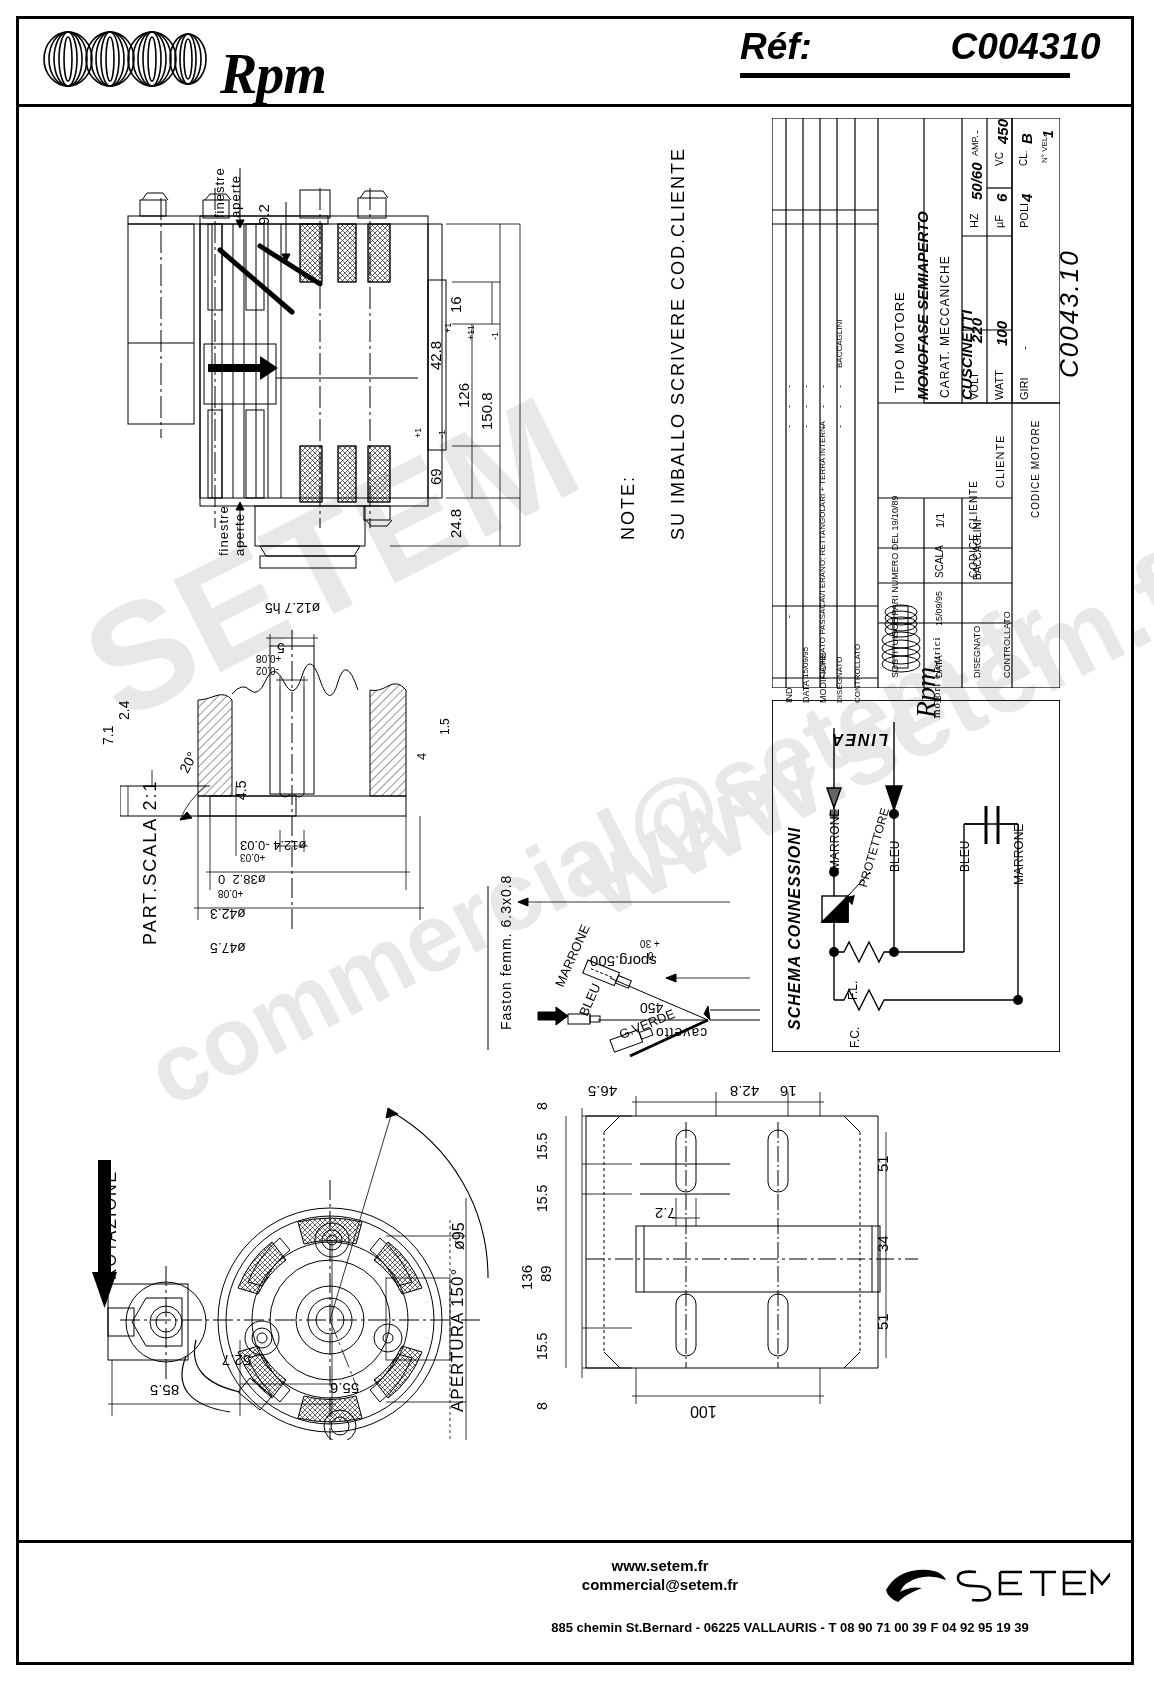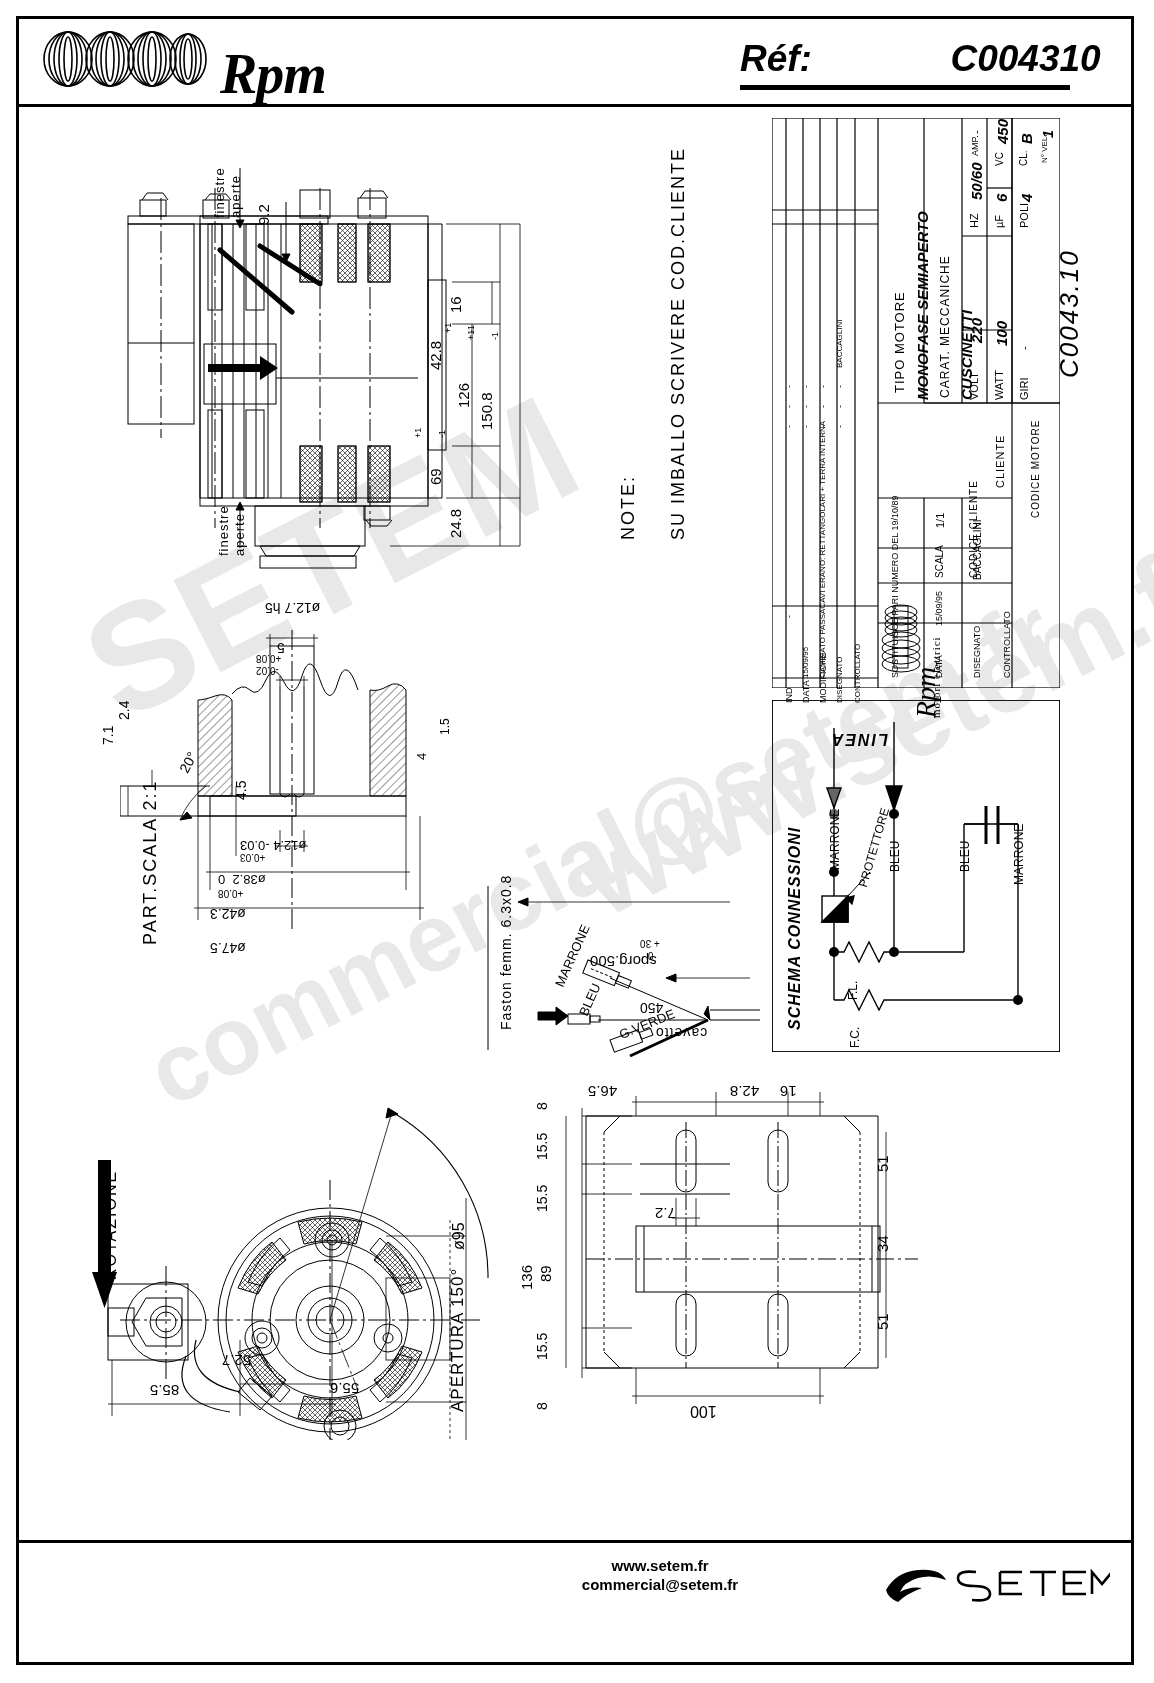--- a/index.html
+++ b/index.html
@@ -8,21 +8,21 @@
   .frame{position:absolute;left:16px;top:16px;width:1118px;height:1649px;border:3px solid #000;box-sizing:border-box;}
   .hdr-rule{position:absolute;left:19px;top:104px;width:1112px;height:3px;background:#000;}
   .ftr-rule{position:absolute;left:19px;top:1540px;width:1112px;height:3px;background:#000;}
 
   
   .logo{position:absolute;left:42px;top:28px;width:320px;height:70px;}
   .logo svg{display:block;}
   .logo-word{position:absolute;left:178px;top:18px;font-family:"Liberation Serif",serif;font-style:italic;font-weight:bold;font-size:56px;letter-spacing:-1px;line-height:56px;}
 
   
-  .refbox{position:absolute;left:740px;top:36px;width:330px;height:62px;}
+  .refbox{position:absolute;left:740px;top:24px;width:330px;height:62px;}
   .refbox .rtxt{font-family:"Liberation Sans",sans-serif;font-style:italic;font-weight:bold;font-size:37px;line-height:46px;white-space:pre;}
   .refbox .rline{position:absolute;left:0;top:49px;width:330px;height:5px;background:#000;}
 
   
   .t{position:absolute;white-space:pre;font-family:"Liberation Sans",sans-serif;}
   .r90{transform-origin:0 0;transform:rotate(-90deg);}
   .r180{transform-origin:50% 50%;transform:rotate(180deg);}
   .ital{font-style:italic;}
   .bold{font-weight:bold;}
 
@@ -691,20 +691,21 @@
     <div class="t r90" style="left:186px;top:172px;font-size:12px;">BLEU</div>
     <div class="t r90" style="left:240px;top:185px;font-size:12px;">MARRONE</div>
     <div class="t r90" style="left:74px;top:300px;font-size:12px;">F.L.</div>
     <div class="t r90" style="left:76px;top:348px;font-size:12px;">F.C.</div>
   </div>
 
   <div class="ftr-mid">
     <div class="l1">www.setem.fr</div>
     <div class="l1">commercial@setem.fr</div>
   </div>
+  <div class="ftr-addr">885 chemin St.Bernard  -  06225 VALLAURIS  -  T 08 90 71 00 39   F 04 92 95 19 39</div>
   <svg class="setem-logo" viewBox="0 0 230 48">
     <g>
       <path d="M6 30 q10 -18 32 -20 q22 -2 28 10 q-14 -6 -28 -2 q-14 4 -18 14 q10 -6 22 -4 q-16 6 -24 14 q-10 -4 -12 -12 z" fill="#000"></path>
       <g fill="none" stroke="#000" stroke-width="2.6">
         <path d="M96 12 q-18 -2 -18 6 q0 8 16 8 q16 0 16 8 q0 8 -18 6"></path>
         <path d="M120 12 h22 M120 12 v22 h22 M120 23 h18"></path>
         <path d="M150 12 h26 M163 12 v24"></path>
         <path d="M206 12 h-22 v22 h22 M184 23 h18"></path>
         <path d="M212 34 v-22 l10 12 l10 -12 v22"></path>
       </g>

